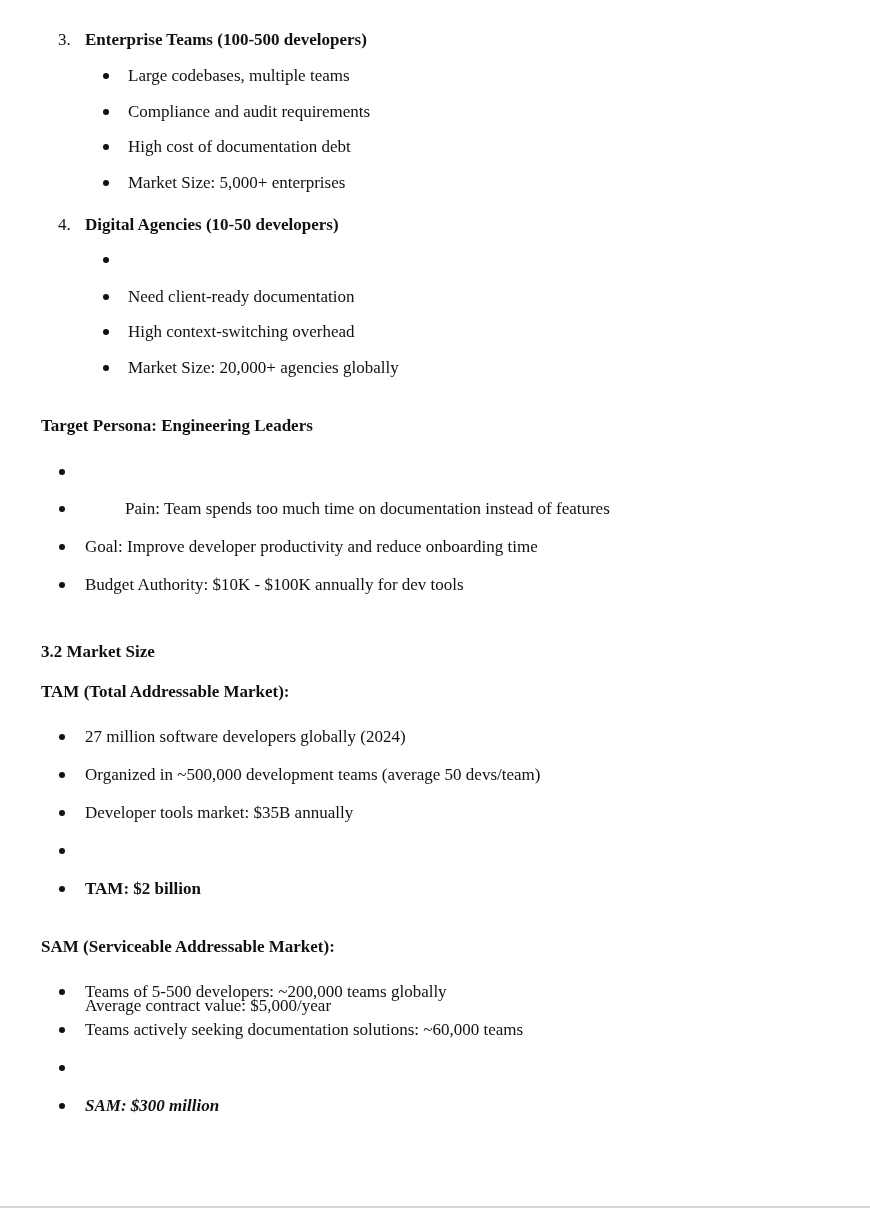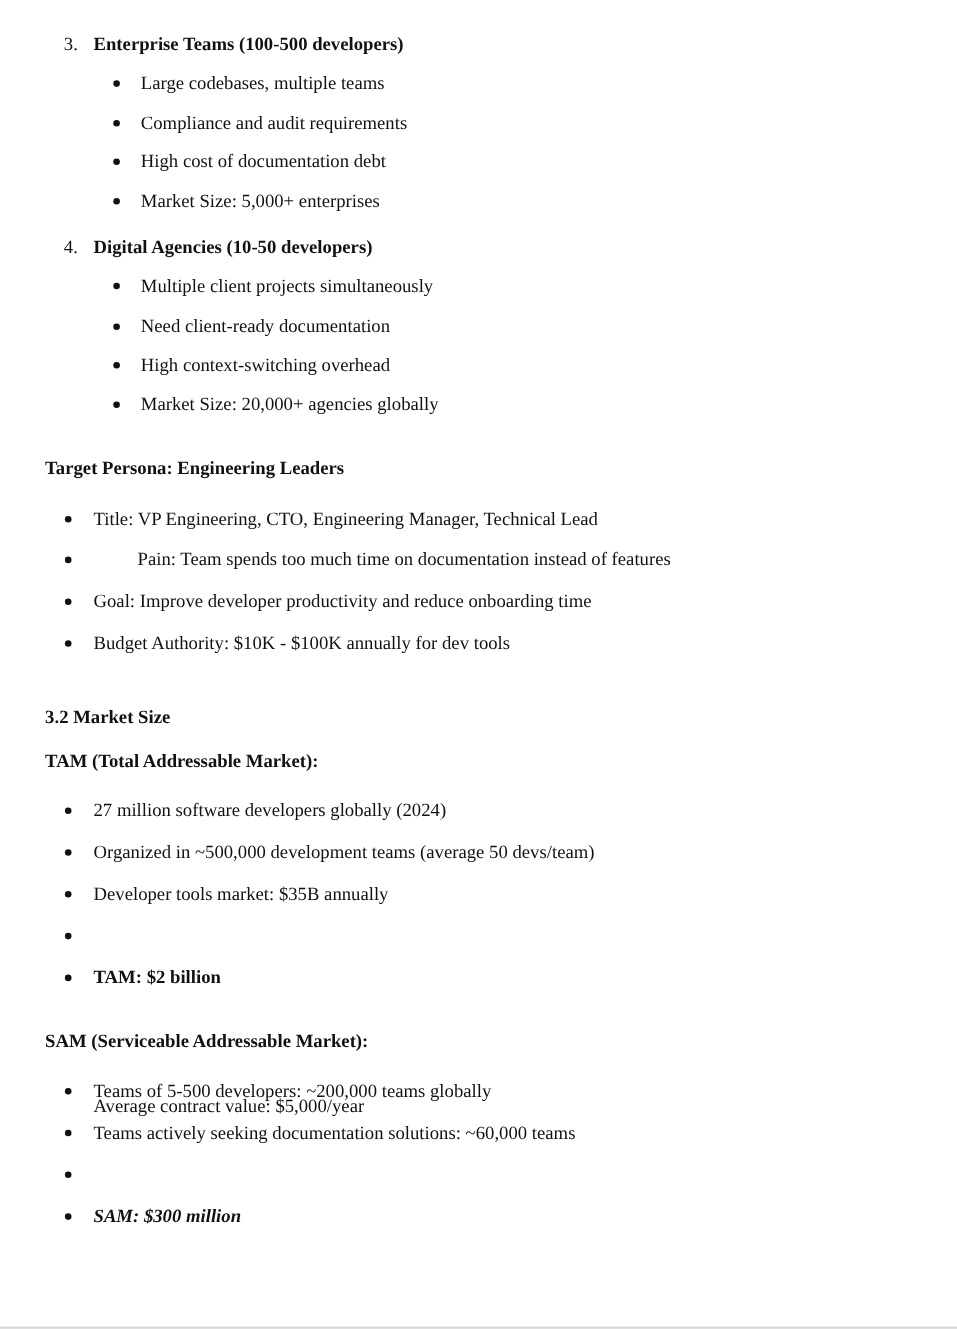--- a/index.html
+++ b/index.html
@@ -27,31 +27,29 @@
   <span class="dot" style="left:103px; top:109px;"></span>
   <span class="abs" style="left:128px; top:102px;">Compliance and audit requirements</span>
   <span class="dot" style="left:103px; top:144px;"></span>
   <span class="abs" style="left:128px; top:137px;">High cost of documentation debt</span>
   <span class="dot" style="left:103px; top:180px;"></span>
   <span class="abs" style="left:128px; top:173px;">Market Size: 5,000+ enterprises</span>
 
   <span class="num" style="left:58px; top:215px;">4.</span>
   <span class="abs bold" style="left:85px; top:215px;">Digital Agencies (10-50 developers)</span>
   <span class="dot" style="left:103px; top:257px;"></span>
-  <span class="abs" style="left:128px; top:250px;">Multiple client projects simultaneously</span>
   <span class="dot" style="left:103px; top:294px;"></span>
   <span class="abs" style="left:128px; top:287px;">Need client-ready documentation</span>
   <span class="dot" style="left:103px; top:329px;"></span>
   <span class="abs" style="left:128px; top:322px;">High context-switching overhead</span>
   <span class="dot" style="left:103px; top:365px;"></span>
   <span class="abs" style="left:128px; top:358px;">Market Size: 20,000+ agencies globally</span>
 
   <span class="abs bold" style="left:41px; top:416px;">Target Persona: Engineering Leaders</span>
   <span class="dot" style="left:59px; top:469px;"></span>
-  <span class="abs" style="left:85px; top:462px;">Title: VP Engineering, CTO, Engineering Manager, Technical Lead</span>
   <span class="dot" style="left:59px; top:506px;"></span>
   <span class="abs" style="left:85px; top:499px;margin-left:40px;">Pain: Team spends too much time on documentation instead of features</span>
   <span class="dot" style="left:59px; top:544px;"></span>
   <span class="abs" style="left:85px; top:537px;">Goal: Improve developer productivity and reduce onboarding time</span>
   <span class="dot" style="left:59px; top:582px;"></span>
   <span class="abs" style="left:85px; top:575px;">Budget Authority: $10K - $100K annually for dev tools</span>
 
   <span class="abs bold" style="left:41px; top:642px;">3.2 Market Size</span>
 
   <span class="abs bold" style="left:41px; top:682px;">TAM (Total Addressable Market):</span>

